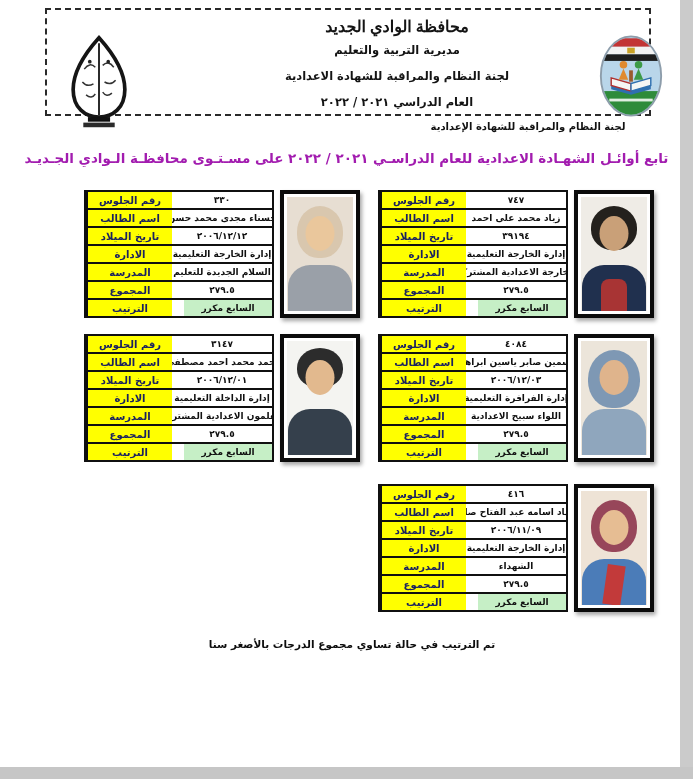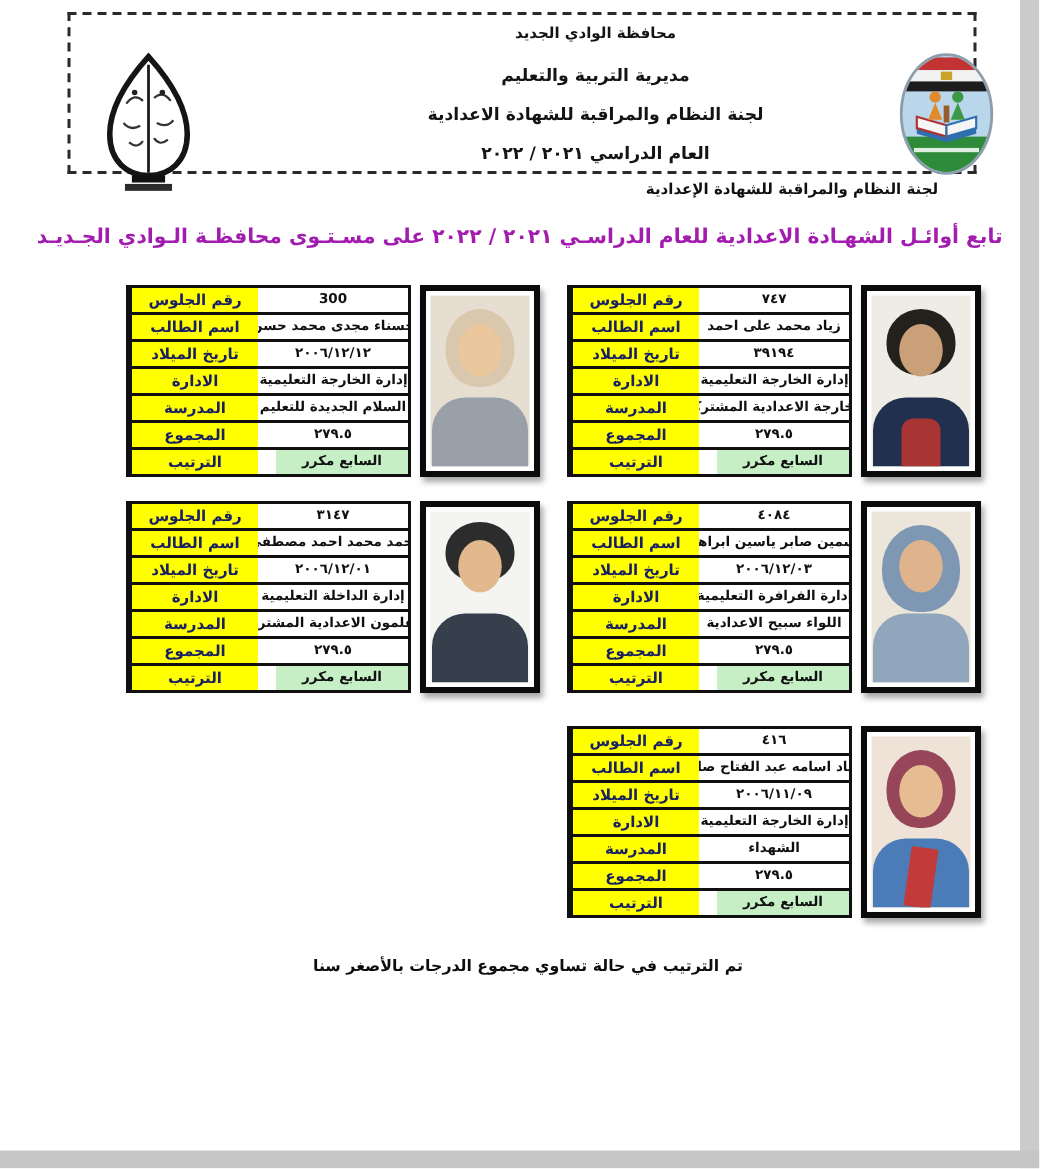--- a/index.html
+++ b/index.html
@@ -11,21 +11,21 @@
   .edge-right { position:absolute; right:0; top:0; width:13px; height:779px; background:#cbcbcb; }
   .edge-bottom { position:absolute; left:0; top:767px; width:693px; height:12px; background:#c6c6c6; }
 
   
   .header-box {
     position:absolute; left:45px; top:8px; width:606px; height:108px;
     border:2px dashed #2a2a2a; box-sizing:border-box; background:#fff;
   }
   .hdr-line { position:absolute; left:140px; width:420px; text-align:center;
               font-weight:bold; color:#141414; }
-  .hdr-l1 { top:7px;  font-size:10px; }
+  .hdr-l1 { top:7px;  font-size:16px;font-family:Liberation Serif, serif; }
   .hdr-l2 { top:33px; font-size:11.5px; }
   .hdr-l3 { top:59px; font-size:11.5px; }
   .hdr-l4 { top:85px; font-size:11.5px; }
 
   .gov-logo { position:absolute; left:14px; top:24px; }
   .edu-logo { position:absolute; left:551px; top:22px; }
 
   .committee-caption {
     position:absolute; left:420px; top:121px; width:216px; text-align:center;
     font-size:10px; font-weight:bold; color:#111;
@@ -150,21 +150,21 @@
   </div>
 
   <div class="committee-caption">لجنة النظام والمراقبة للشهادة الإعدادية</div>
 
   <div class="page-title">تابع أوائـل الشهـادة الاعدادية للعام الدراسـي ٢٠٢١ / ٢٠٢٢ على مسـتـوى محافظـة الـوادي الجـديـد</div>
 
   <div class="card card-1">
     <div class="card-table">
       <div class="trow">
         <div class="tlabel">رقم الجلوس</div>
-        <div class="tvalue">300</div>
+        <div class="tvalue">٣٣٠</div>
       </div>
       <div class="trow">
         <div class="tlabel">اسم الطالب</div>
         <div class="tvalue">حسناء مجدى محمد حسن</div>
       </div>
       <div class="trow">
         <div class="tlabel">تاريخ الميلاد</div>
         <div class="tvalue">٢٠٠٦/١٢/١٢</div>
       </div>
       <div class="trow">

